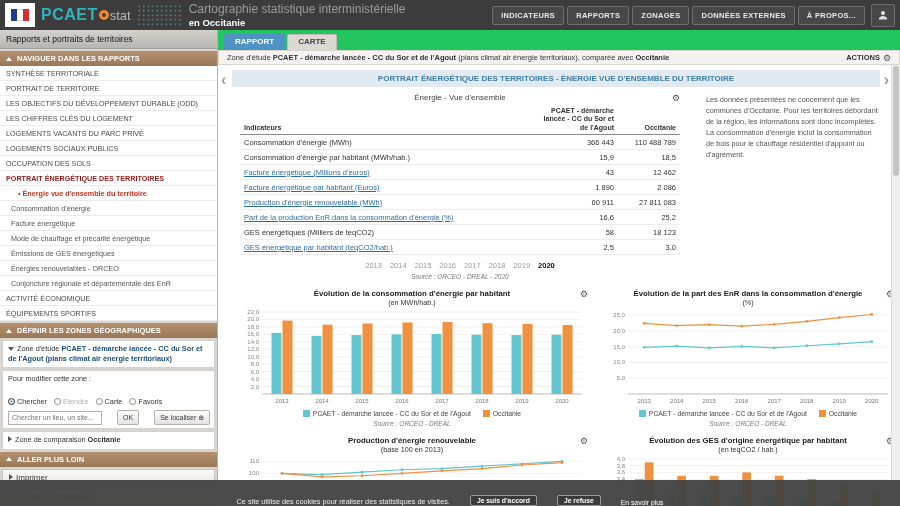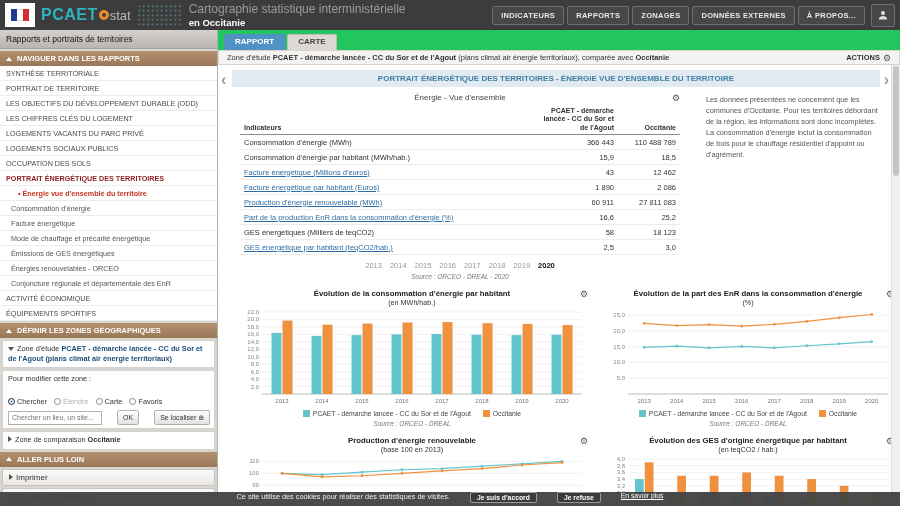--- a/index.html
+++ b/index.html
@@ -92,21 +92,21 @@
   .chart { position:relative; flex:none; }
   .chart.cL { width:352px; } .chart.cR { width:292px; }
   .ch-title { font-size:7.8px; font-weight:bold; text-align:center; color:#222; padding:0 14px; }
   .ch-sub { font-size:7.2px; text-align:center; color:#333; }
   .chart .gear { position:absolute; right:0; top:0; }
   .legend { display:flex; justify-content:center; gap:12px; font-size:6.8px; color:#444; margin-top:1px; align-items:center; }
   .legend i { display:inline-block; width:7px; height:7px; margin-right:3px; vertical-align:-1px; }
   svg text { font-family:"Liberation Sans","DejaVu Sans",sans-serif; }
 
   
-  .cookiebar { position:absolute; left:0; right:0; bottom:0; height:14px; background:rgba(68,68,68,.96); display:flex; align-items:flex-start; justify-content:center; gap:20px; font-size:7.3px; color:#eee; z-index:20; }
+  .cookiebar { position:absolute; left:0; right:0; bottom:0; height:26px; background:rgba(68,68,68,.96); display:flex; align-items:flex-end; justify-content:center; gap:20px; font-size:7.3px; color:#eee; z-index:20; }
   .cookiebar button { background:#3a3a3a; border:1px solid #9a9a9a; color:#fff; font-size:6.8px; font-weight:bold; padding:0 6px; height:11px; border-radius:2px; font-family:inherit; cursor:pointer; }
   .cookiebar a { color:#fff; text-decoration:underline; font-size:6.8px; cursor:pointer; }
 </style>
 </head>
 <body>
 
 <div class="app">
 
   <header class="topbar">
     <div class="gov-logo">

